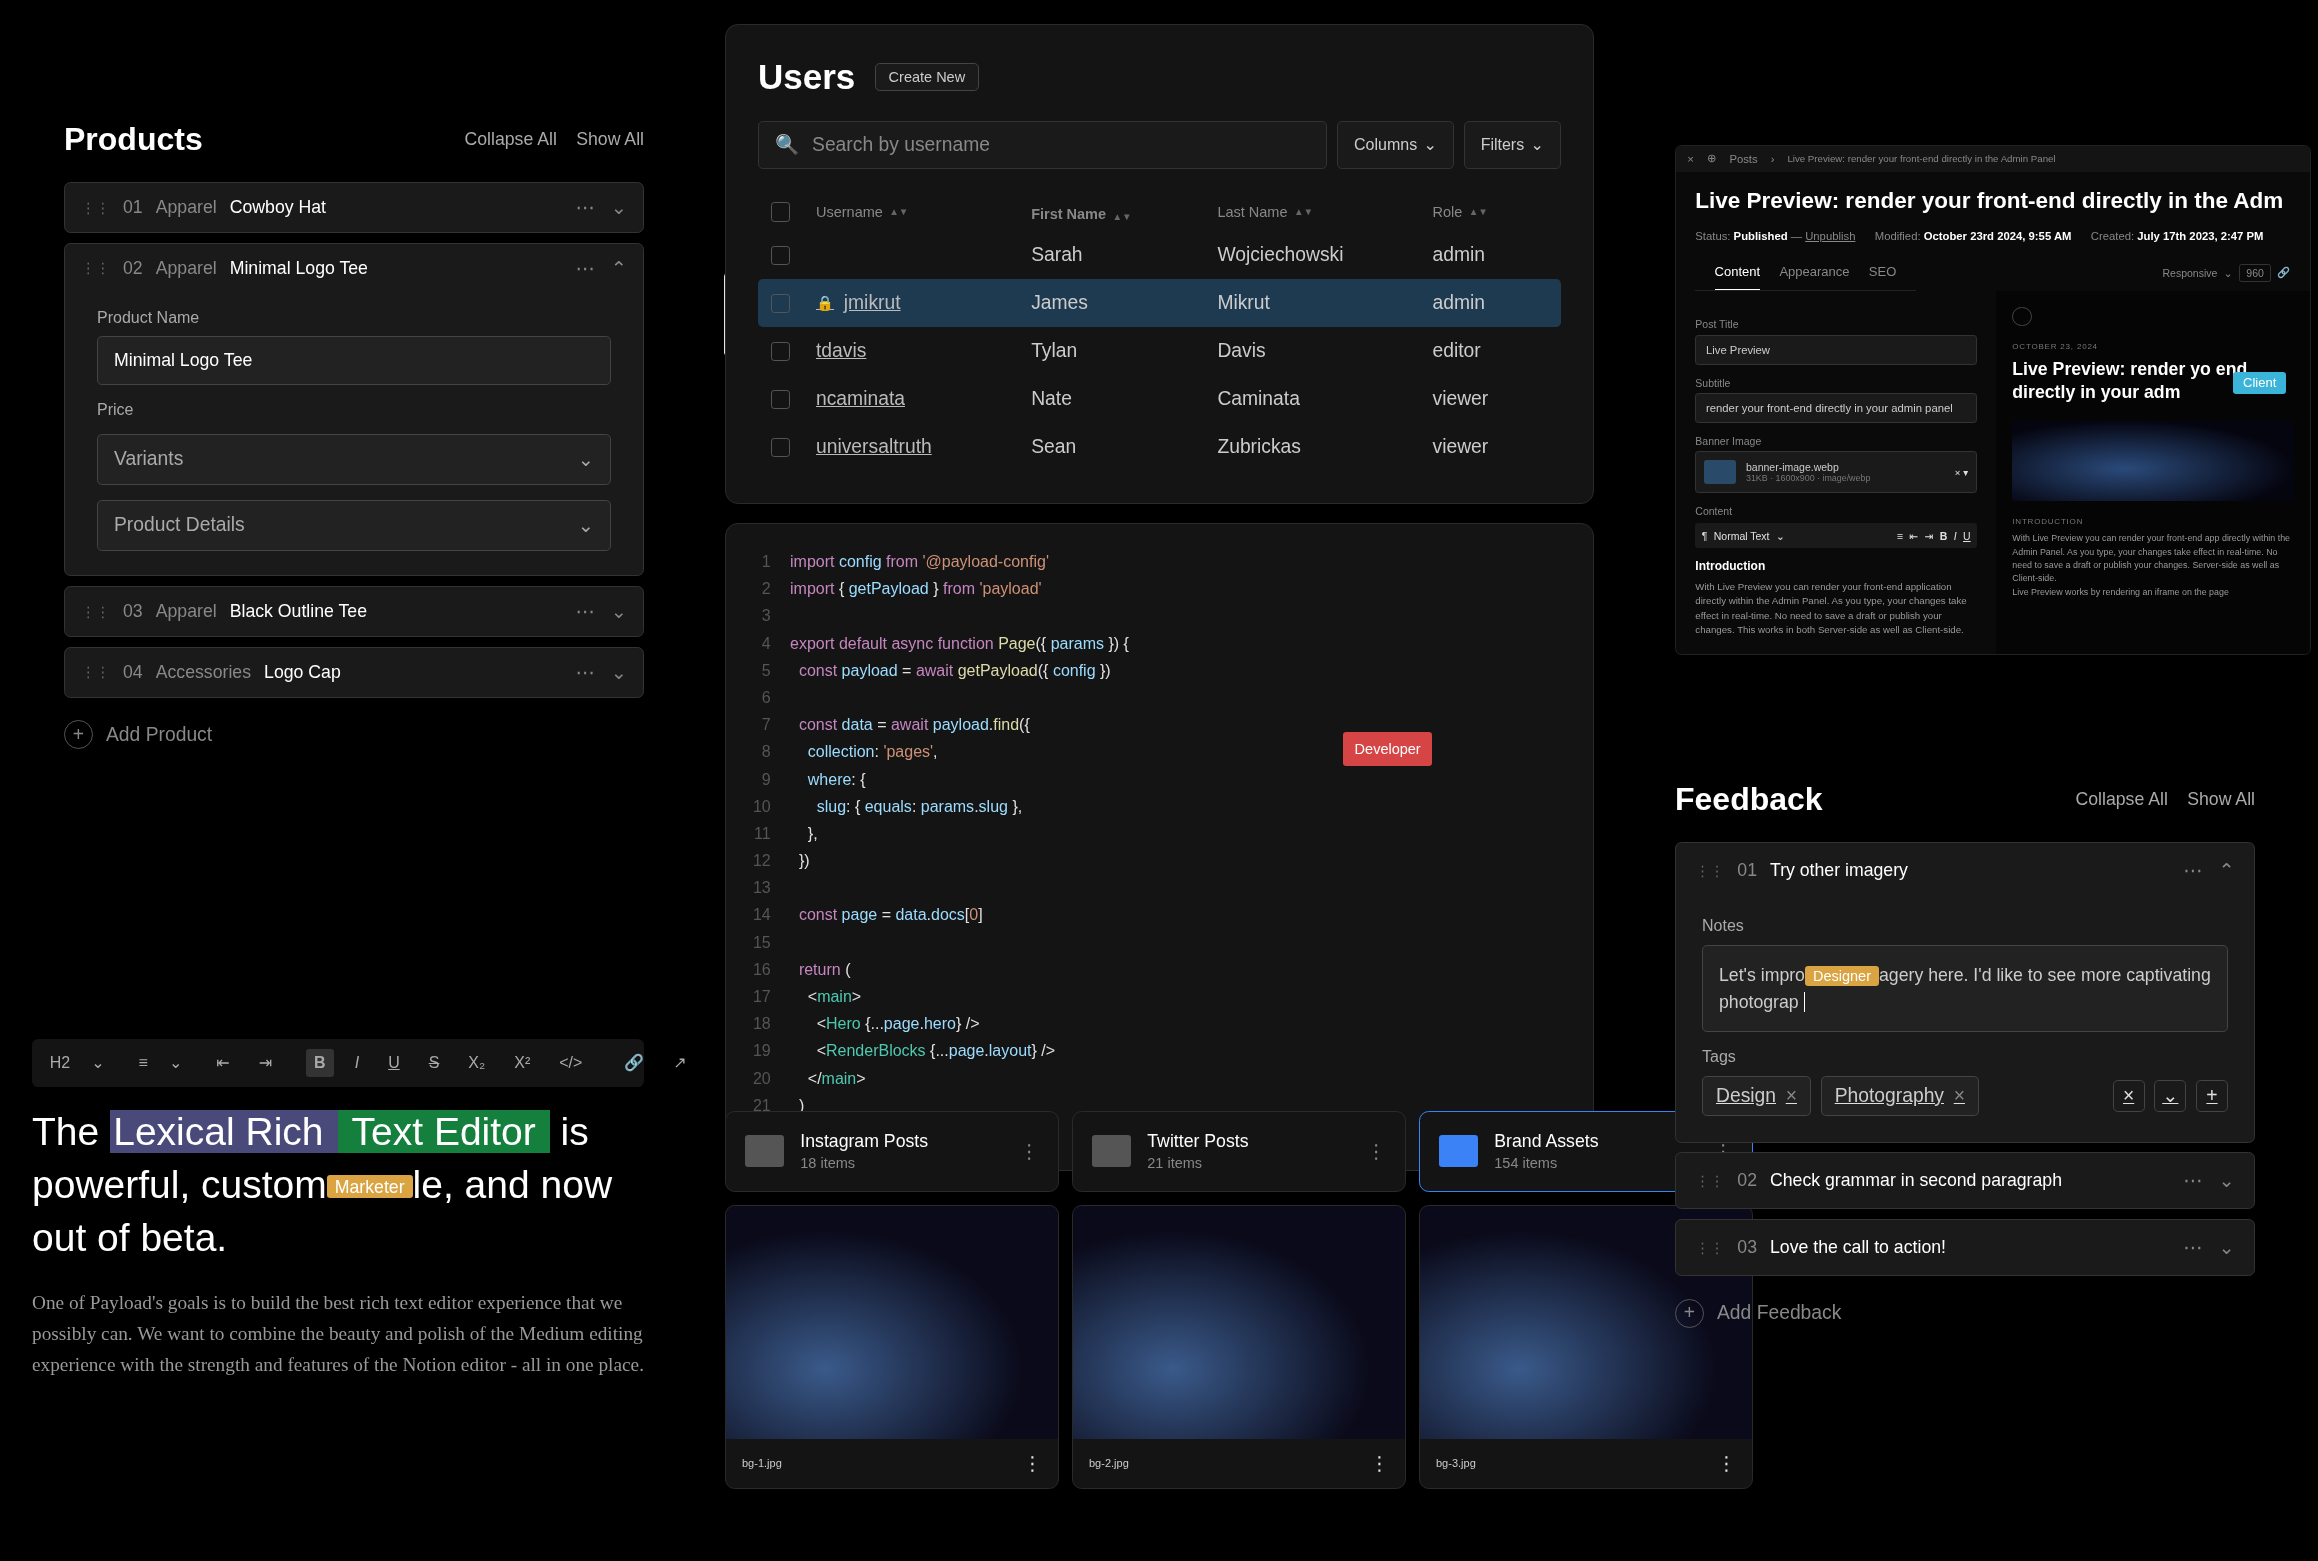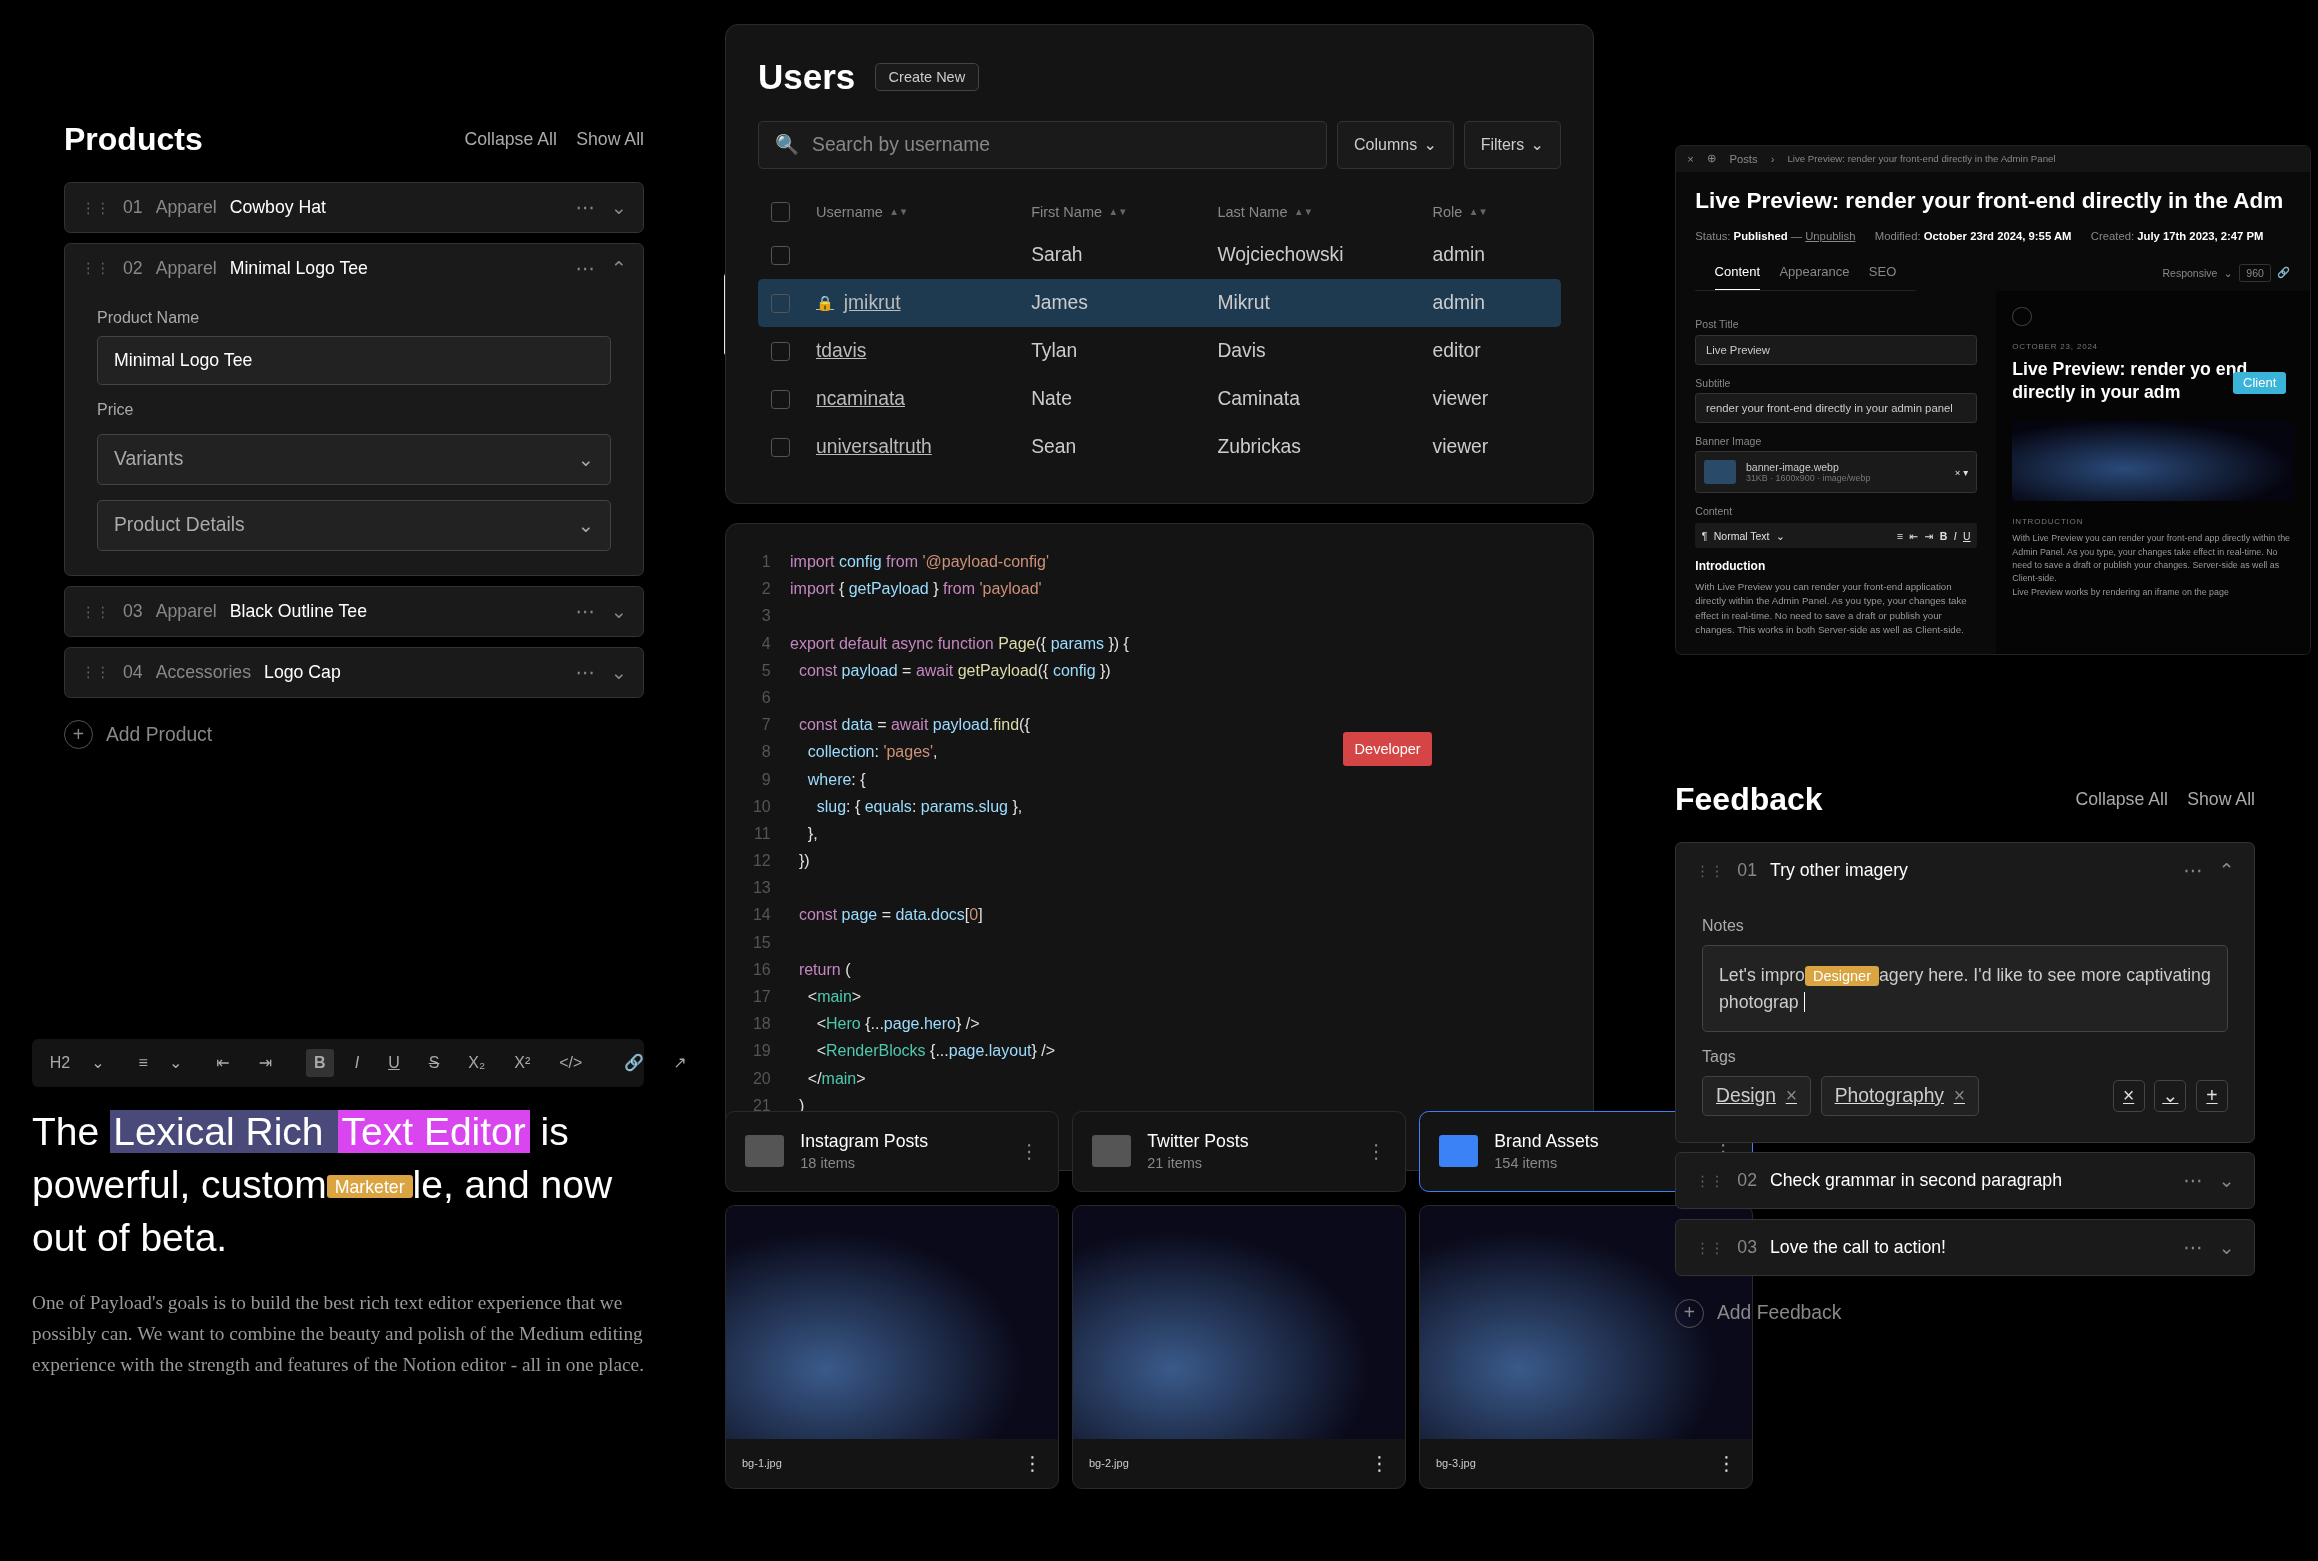--- a/index.html
+++ b/index.html
@@ -37,21 +37,21 @@
 .users-title { font-size: 35px; font-weight: 600; color: #fff; }
 .create-btn { background: #1a1a1a; border: 0.8px solid #444; color: #ccc; padding: 4.8px 13px; border-radius: 4.8px; font-size: 14.5px; }
 .search-row { display: flex; gap: 9.7px; margin-bottom: 24px; }
 .search-box { flex: 1; background: #1a1a1a; border: 0.8px solid #333; border-radius: 4.8px; padding: 11.3px 16px; display: flex; align-items: center; gap: 13px; color: #888; }
 .filter-btn { background: #1a1a1a; border: 0.8px solid #333; border-radius: 4.8px; padding: 11.3px 16px; color: #ccc; display: flex; align-items: center; gap: 6.4px; font-size: 16px; }
 
 .users-table { width: 100%; }
 .table-header { display: flex; padding: 9.7px 13px; font-size: 14.5px; color: #888; gap: 13px; }
 .th-check { width: 32px; }
 .th-user { flex: 1.4; display: flex; align-items: center; gap: 6.4px; }
-.th-fname { flex: 1.2; display: flex; align-items: center; gap: 6.4px; }
+.th-fname { flex: 1.2; display: flex; align-items: flex-end; gap: 6.4px; font-weight: bold; }
 .th-lname { flex: 1.4; display: flex; align-items: center; gap: 6.4px; }
 .th-role { flex: 0.8; display: flex; align-items: center; gap: 6.4px; }
 .sort-icons { font-size: 9.7px; color: #666; }
 
 .table-row { display: flex; padding: 13px; align-items: center; gap: 13px; border-radius: 4.8px; }
 .table-row.highlighted { background: #1e3a50; }
 .td-check { width: 32px; }
 .td-user { flex: 1.4; color: #bbb; text-decoration: underline; display: flex; align-items: center; gap: 9.7px; }
 .td-fname { flex: 1.2; color: #ccc; }
 .td-lname { flex: 1.4; color: #ccc; }
@@ -70,21 +70,21 @@
 .jsx { color: #4ec9b0; }
 .dev-badge { position: absolute; background: #d64545; color: #fff; padding: 4.8px 11.3px; border-radius: 3.2px; font-size: 14.5px; font-family: sans-serif; }
 
 
 .editor-panel { position: absolute; left: 32px; top: 1039px; width: 612px; }
 .toolbar { display: flex; align-items: center; gap: 13px; padding: 9.7px; background: #141414; border-radius: 6.4px; margin-bottom: 19.3px; font-size: 16px; color: #aaa; }
 .toolbar-item { padding: 4.8px 8px; cursor: pointer; border-radius: 3.2px; }
 .toolbar-sep { width: 0.8px; height: 22.5px; background: #444; }
 .editor-text { font-size: 39px; line-height: 1.35; color: #fff; font-weight: 500; }
 .highlight1 { background: #4a4a7a; padding: 0 3.2px; }
-.highlight2 { background: #d946ef; padding: 0 4px; }
+.highlight2 { background: #15803d; padding: 0 14px; }
 .marketer-badge { background: #d9a441; color: #fff; padding: 1.6px 8px; border-radius: 3.2px; font-size: 17.7px; vertical-align: middle; }
 .editor-body { font-size: 19.3px; line-height: 1.6; color: #999; margin-top: 24px; font-family: Georgia, serif; }
 
 
 .folders-panel { position: absolute; left: 725px; top: 1111px; width: 1028px; }
 .folder-row { display: flex; gap: 13px; margin-bottom: 13px; }
 .folder-card { flex: 1; background: #141414; border: 0.8px solid #2a2a2a; border-radius: 9.7px; padding: 19.3px; display: flex; align-items: center; gap: 16px; position: relative; }
 .folder-card.active { border: 1.6px solid #3b82f6; }
 .folder-icon { width: 39px; height: 32px; background: #555; border-radius: 3.2px; position: relative; }
 .folder-icon.active { background: #3b82f6; }

